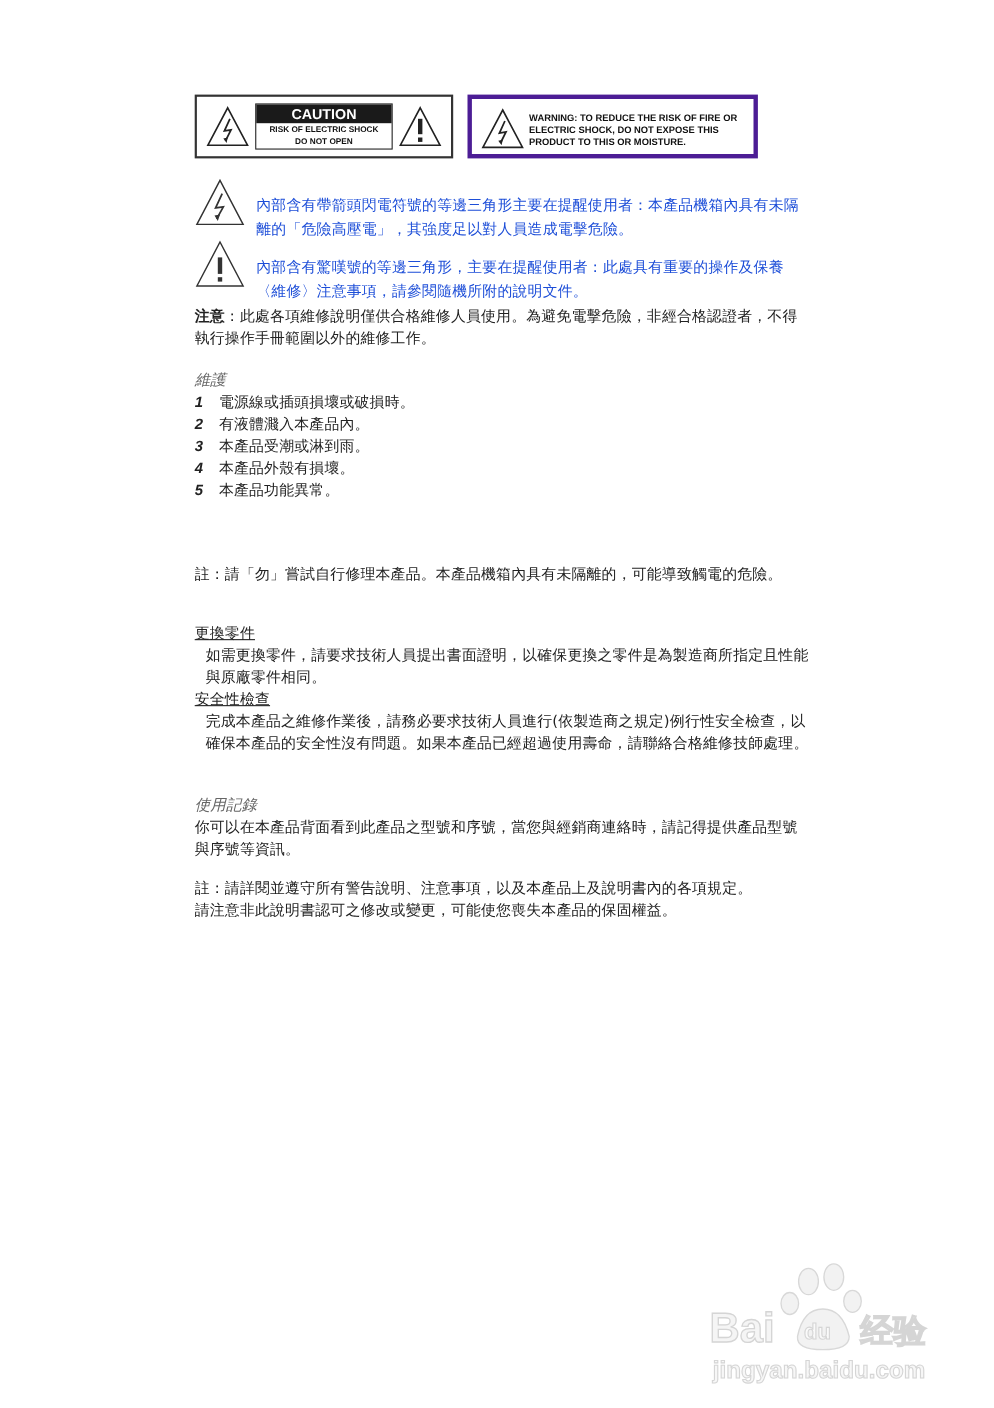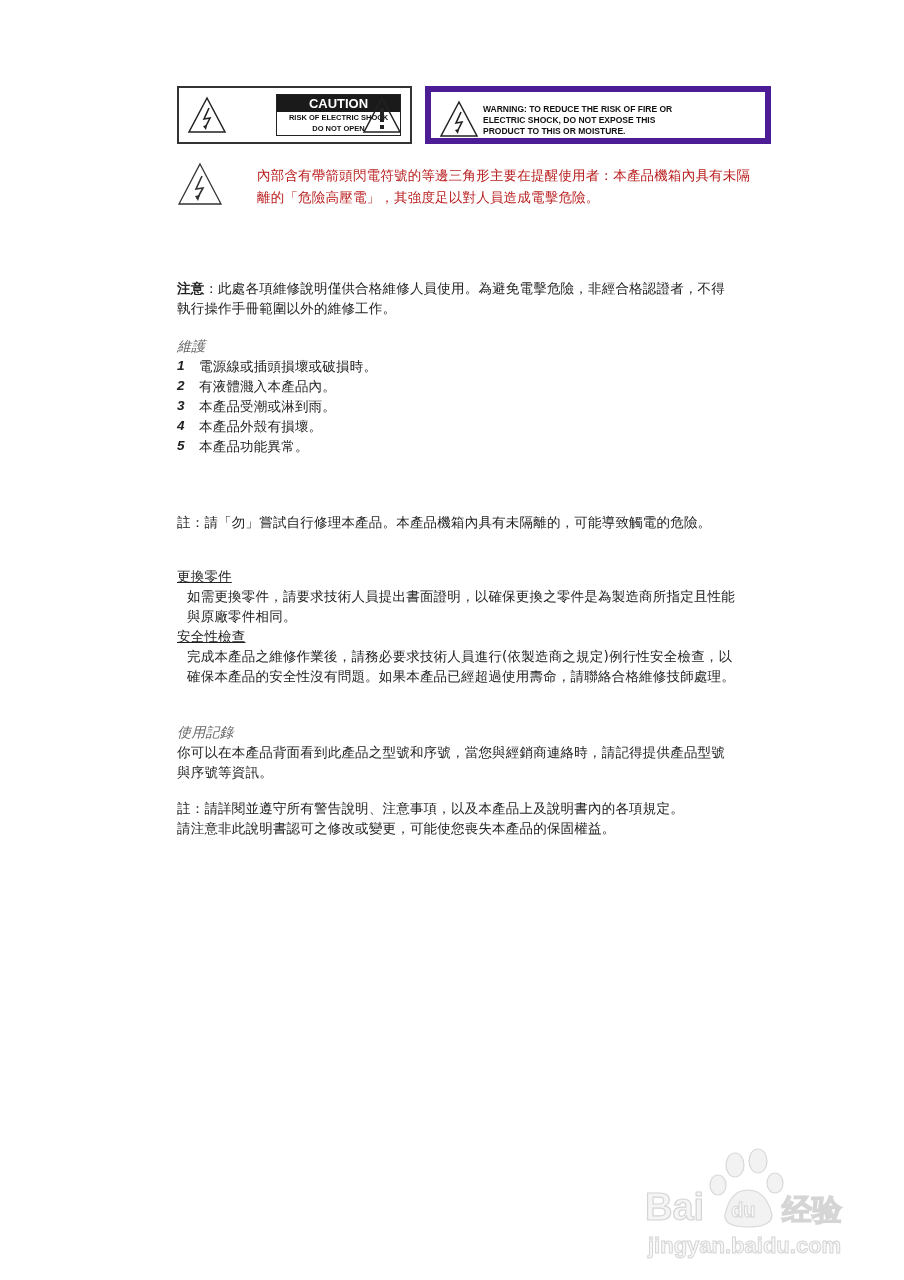--- a/index.html
+++ b/index.html
@@ -5,35 +5,35 @@
   html, body { margin:0; padding:0; background:#ffffff; }
   body { width:904px; height:1280px; position:relative; overflow:hidden;
          font-family:"DejaVu Sans", "Liberation Sans", sans-serif; color:#222; }
   .page { position:absolute; left:0; top:0; width:904px; height:1280px; }
 
   
   .caution-box { position:absolute; left:177px; top:86px; width:235px; height:58px;
                  border:2px solid #333; box-sizing:border-box; }
   .caution-box .tri-left { position:absolute; left:8px; top:8px; width:40px; height:38px; }
   .caution-box .tri-right { position:absolute; right:8px; top:8px; width:40px; height:38px; }
-  .caution-label { position:absolute; left:53px; top:6px; width:125px; height:42px; border:1.5px solid #222; box-sizing:border-box;margin-left:44px; }
+  .caution-label { position:absolute; left:53px; top:6px; width:125px; height:42px; border:1.5px solid #222; box-sizing:border-box; }
   .caution-title { background:#1a1a1a; color:#fff; font-family:"Liberation Sans", sans-serif; font-weight:bold;
                    font-size:13px; text-align:center; height:17px; line-height:17px; }
   .caution-sub { font-family:"Liberation Sans", sans-serif; font-weight:bold; font-size:7.5px; text-align:center; line-height:10px; color:#111; padding-top:1px; }
 
-  .warning-box { position:absolute; left:425px; top:86px; width:346px; height:58px;
-                 border:6px solid #4c1d95; box-sizing:border-box; }
+  .warning-box { position:absolute; left:425px; top:86px; width:264px; height:58px;
+                 border:4px solid #4c1d95; box-sizing:border-box; }
   .warning-box .tri { position:absolute; left:8px; top:8px; width:40px; height:38px; }
   .warning-text { position:absolute; left:52px; top:12px; width:250px; font-family:"Liberation Sans", sans-serif;
                   font-weight:bold; font-size:8.5px; line-height:11px; color:#111; }
 
   
   .sym-row { position:absolute; left:177px; width:560px; height:50px; }
   .sym-row svg { position:absolute; left:0; top:2px; }
-  .sym-text { position:absolute; left:56px; top:4px; width:504px; font-size:13.5px; line-height:22px; color:#b91c1c; letter-spacing:0.2px;margin-left:24px; }
+  .sym-text { position:absolute; left:56px; top:16px; width:504px; font-size:13.5px; line-height:22px; color:#1d4ed8; letter-spacing:0.2px; }
 
   .block { position:absolute; left:177px; width:560px; font-size:13.5px; line-height:20px; color:#222; letter-spacing:0.2px; }
   .italic-head { font-style:italic; color:#666; font-size:14px; }
   .bold { font-weight:bold; }
   .ul-head { text-decoration:underline; }
   .indent { padding-left:10px; }
   .list-item { display:flex; }
   .list-num { width:22px; font-family:"Liberation Sans", sans-serif; font-weight:bold; font-style:italic; }
 
   
@@ -77,20 +77,28 @@
 
   <div class="sym-row" style="top:160px;">
     <svg width="46" height="44" viewBox="0 0 46 44">
       <polygon points="23,2 44,42 2,42" fill="none" stroke="#333" stroke-width="1.3"></polygon>
       <polyline points="25,14 19,27 26,26 20,37" fill="none" stroke="#333" stroke-width="1.6"></polyline>
       <polygon points="18,34 21,39 23,33" fill="#333"></polygon>
     </svg>
     <div class="sym-text">內部含有帶箭頭閃電符號的等邊三角形主要在提醒使用者：本產品機箱內具有未隔離的「危險高壓電」，其強度足以對人員造成電擊危險。</div>
   </div>
 
+  <div class="sym-row" style="top:216px;">
+    <svg width="46" height="44" viewBox="0 0 46 44">
+      <polygon points="23,2 44,42 2,42" fill="none" stroke="#333" stroke-width="1.3"></polygon>
+      <rect x="21" y="16" width="4" height="15" fill="#333"></rect>
+      <rect x="21" y="34" width="4" height="4" fill="#333"></rect>
+    </svg>
+    <div class="sym-text">內部含有驚嘆號的等邊三角形，主要在提醒使用者：此處具有重要的操作及保養〈維修〉注意事項，請參閱隨機所附的說明文件。</div>
+  </div>
 
   <div class="block" style="top:278px;">
     <span class="bold">注意</span><span>：此處各項維修說明僅供合格維修人員使用。為避免電擊危險，非經合格認證者，不得執行操作手冊範圍以外的維修工作。</span>
   </div>
 
   <div class="block" style="top:336px;">
     <div class="italic-head">維護</div>
     <div class="list-item">
       <span class="list-num">1</span>
       <span>電源線或插頭損壞或破損時。</span>

